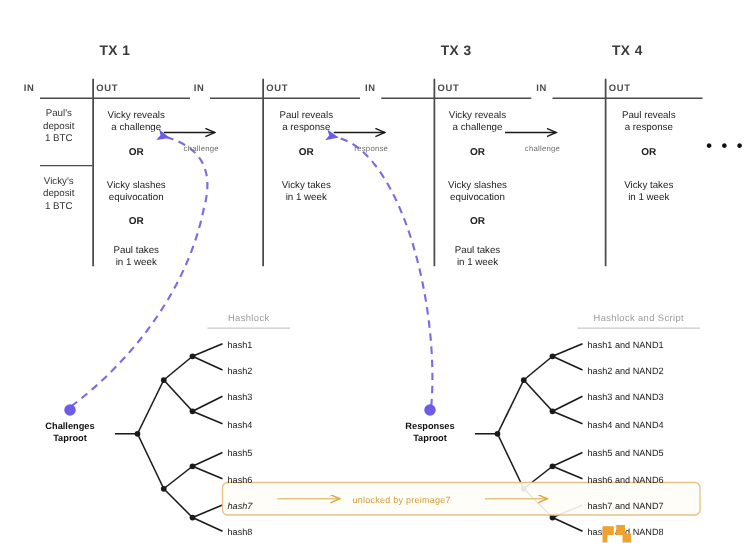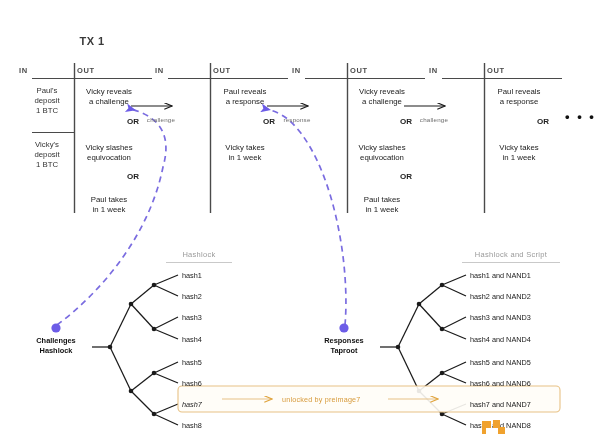--- a/index.html
+++ b/index.html
@@ -23,21 +23,21 @@
   .col-head{
     font-size:7.5px;font-weight:bold;color:#4a4a4a;letter-spacing:.6px;
     text-align:left;width:56px;
   }
   .cell{
     font-size:7.8px;line-height:10px;text-align:center;color:#222;
     width:66px;
   }
   .cell.in{width:52px;color:#333;}
   .or{
-    font-size:8px;font-weight:bold;text-align:center;width:66px;color:#222;padding-left:24px;
+    font-size:8px;font-weight:bold;text-align:center;width:66px;color:#222;
   }
   .arrow-label{
     font-size:6.2px;color:#6b6b6b;text-align:center;width:46px;letter-spacing:.2px;
   }
   .ellipsis{
     font-size:13px;letter-spacing:2px;color:#111;font-weight:bold;
   }
 
   
   .tree-head{
@@ -187,20 +187,22 @@
       <rect x="178" y="369" width="382" height="26" rx="4" ry="4" fill="#fffdf7" fill-opacity="0.9" stroke="#e8c285" stroke-width="1.1"></rect>
       <line x1="222" y1="382" x2="272" y2="382" stroke="#e8c285" stroke-width="1.1" marker-end="url(#ahOrange)"></line>
       <line x1="388" y1="382" x2="438" y2="382" stroke="#e8c285" stroke-width="1.1" marker-end="url(#ahOrange)"></line>
     </g>
 
     <line x1="166" y1="245.5" x2="232" y2="245.5" stroke="#c9c9c9" stroke-width="1"></line>
     <line x1="462" y1="245.5" x2="560" y2="245.5" stroke="#c9c9c9" stroke-width="1"></line>
   </svg>
 
   <div class="abs tx-title" style="left:32px;top:18px;">TX 1</div>
+  <div class="abs tx-title" style="left:305px;top:18px;">TX 3</div>
+  <div class="abs tx-title" style="left:442px;top:18px;">TX 4</div>
 
   <div class="abs col-head" style="left:19px;top:49px;">IN</div>
   <div class="abs col-head" style="left:77px;top:49px;">OUT</div>
   <div class="abs col-head" style="left:155px;top:49px;">IN</div>
   <div class="abs col-head" style="left:213px;top:49px;">OUT</div>
   <div class="abs col-head" style="left:292px;top:49px;">IN</div>
   <div class="abs col-head" style="left:350px;top:49px;">OUT</div>
   <div class="abs col-head" style="left:429px;top:49px;">IN</div>
   <div class="abs col-head" style="left:487px;top:49px;">OUT</div>
 
@@ -244,21 +246,21 @@
   <div class="abs arrow-label" style="left:138px;top:99px;">challenge</div>
   <div class="abs arrow-label" style="left:274px;top:99px;">response</div>
   <div class="abs arrow-label" style="left:411px;top:99px;">challenge</div>
 
   <div class="abs ellipsis" style="left:565px;top:92px;">• • •</div>
 
   <div class="abs tree-head" style="left:166px;top:233px;width:66px;">Hashlock</div>
   <div class="abs tree-head" style="left:462px;top:233px;width:98px;">Hashlock and Script</div>
 
   <div class="abs taproot-label" style="left:16px;top:319px;white-space:pre-line;">Challenges
-Hashlock</div>
+Taproot</div>
   <div class="abs taproot-label" style="left:304px;top:319px;white-space:pre-line;">Responses
 Taproot</div>
 
   <div class="abs leaf" style="left:182px;top:254px;">hash1</div>
   <div class="abs leaf" style="left:182px;top:275px;">hash2</div>
   <div class="abs leaf" style="left:182px;top:296px;">hash3</div>
   <div class="abs leaf" style="left:182px;top:318px;">hash4</div>
   <div class="abs leaf" style="left:182px;top:341px;">hash5</div>
   <div class="abs leaf" style="left:182px;top:362px;">hash6</div>
   <div class="abs leaf" style="left:182px;top:383px;font-style:italic;">hash7</div>

